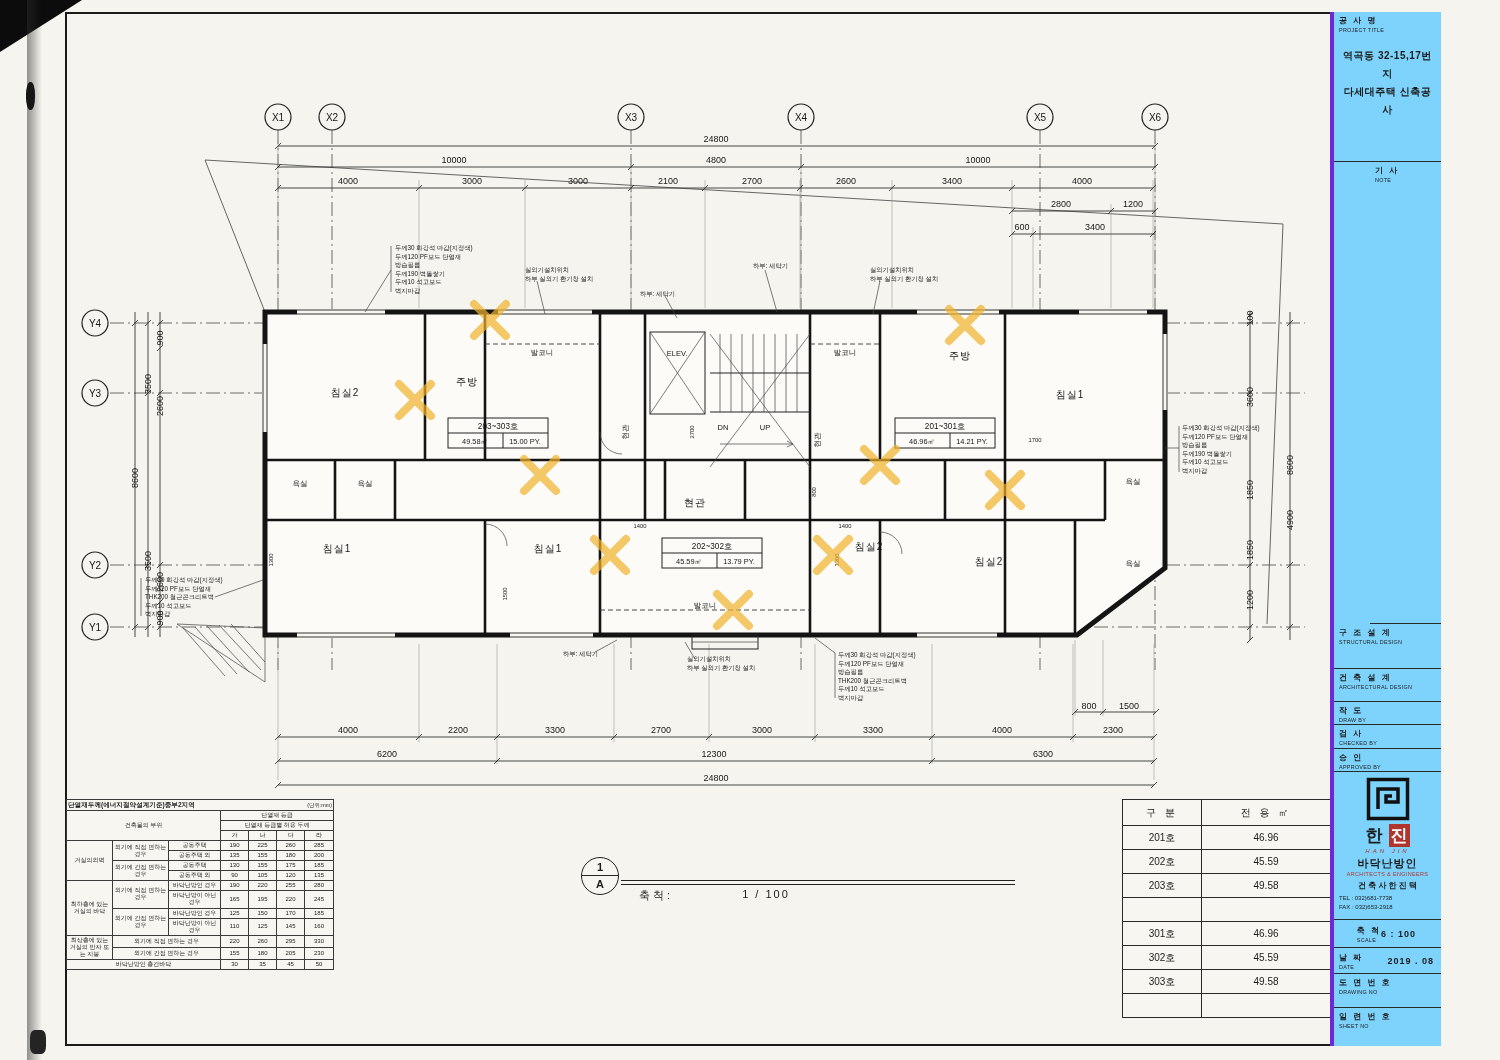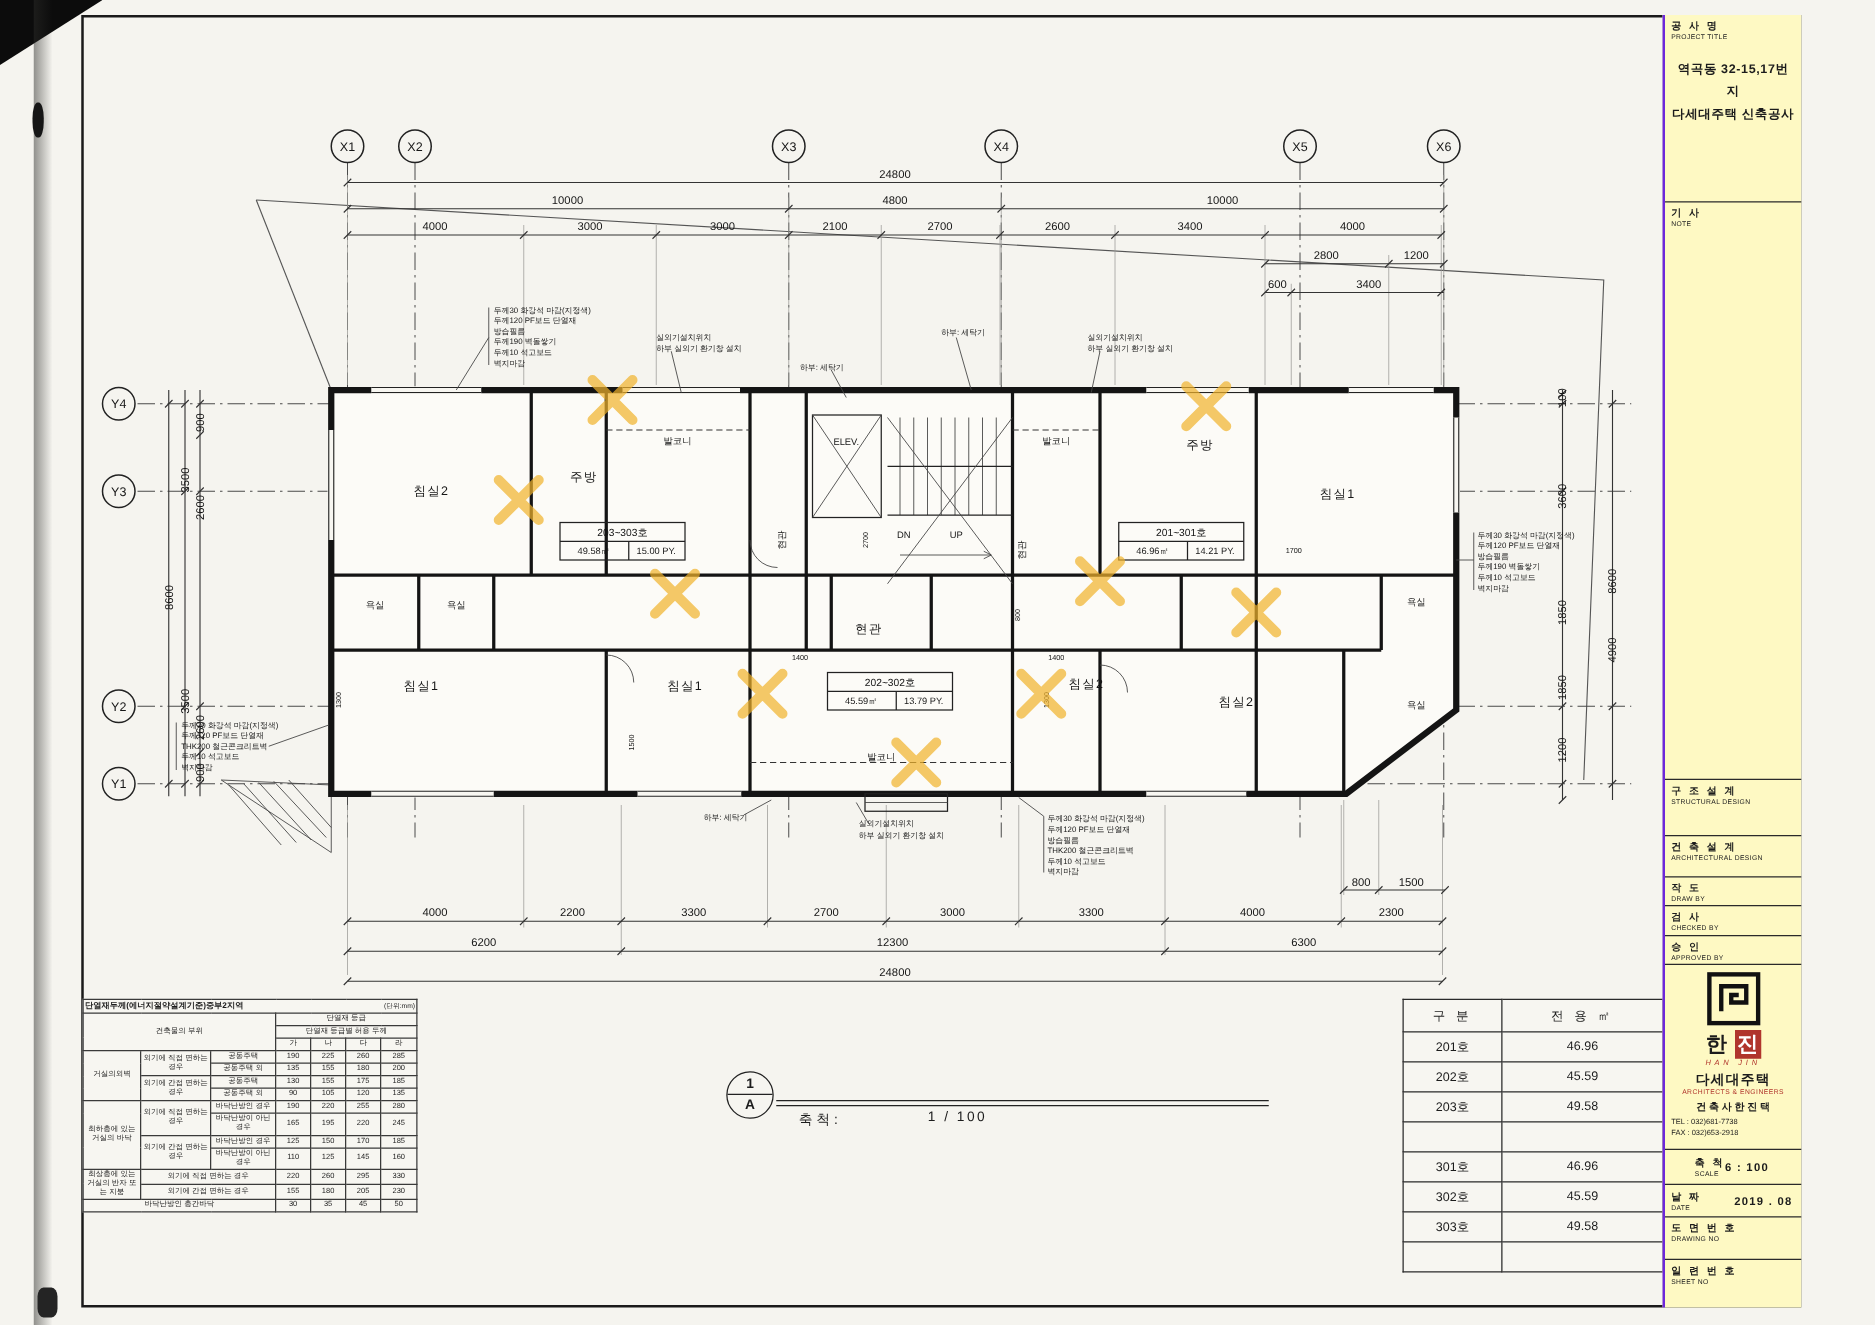--- a/index.html
+++ b/index.html
@@ -55,21 +55,21 @@
 
   
   .ins-tbl{position:absolute;left:66px;top:799px;width:267px;border-collapse:collapse;background:#f7f6f1;table-layout:fixed;border:1.2px solid #222;}
   .ins-tbl td{border:1px solid #3a3a3a;font-size:6px;text-align:center;padding:1px;line-height:1.18;overflow:hidden;}
   .ins-tbl .tt{display:flex;justify-content:space-between;align-items:center;}
   .ins-tbl .tt .t1{font-size:6.6px;font-weight:bold;}
   .ins-tbl .tt .t2{font-size:5.4px;}
   .ins-tbl .lf{text-align:center;}
 
   
-  .tblock{position:absolute;left:1330px;top:12px;width:111px;height:1034px;border-left:2px solid #6d28d9;box-sizing:border-box;display:flex;flex-direction:column;background:#fef9c3;}
+  .tblock{position:absolute;left:1330px;top:12px;width:111px;height:1034px;border-left:4px solid #6d28d9;box-sizing:border-box;display:flex;flex-direction:column;background:#7dd3fc;}
   .tb-sec{border-bottom:1px solid #2a2a2a;padding:3px 5px;box-sizing:border-box;position:relative;}
   .tb-label{font-size:8px;font-weight:bold;letter-spacing:2px;}
   .tb-en{font-size:5.4px;letter-spacing:.3px;margin-top:1px;color:#222;}
   .tb-value-2l{font-size:10px;font-weight:bold;text-align:center;line-height:1.8;margin-top:14px;letter-spacing:.5px;}
   .tb-row{display:flex;justify-content:space-between;align-items:center;}
   .tb-val-r{font-size:9px;font-weight:bold;letter-spacing:1px;padding-right:2px;}
   .tb-dn-value{font-size:11px;font-weight:bold;text-align:center;margin-top:10px;letter-spacing:1px;}
   .firm{display:flex;flex-direction:column;align-items:center;padding-top:5px;}
   .firm-name{display:flex;align-items:baseline;gap:6px;margin-top:3px;}
   .fk1{font-size:17px;font-weight:bold;}
@@ -550,21 +550,21 @@
 
   <div class="tblock">
     <div class="tb-sec" style="height:150px;">
       <div class="tb-label">공 사 명</div>
       <div class="tb-en">PROJECT TITLE</div>
       <div class="tb-value-2l">
         <div>역곡동 32-15,17번지</div>
         <div>다세대주택 신축공사</div>
       </div>
     </div>
-    <div class="tb-sec" style="flex:1;">
+    <div class="tb-sec" style="flex:1;margin-left:36px;">
       <div class="tb-label">기  사</div>
       <div class="tb-en">NOTE</div>
     </div>
     <div class="tb-sec" style="height:45px;">
       <div class="tb-label">구 조 설 계</div>
       <div class="tb-en">STRUCTURAL DESIGN</div>
     </div>
     <div class="tb-sec" style="height:33px;">
       <div class="tb-label">건 축 설 계</div>
       <div class="tb-en">ARCHITECTURAL DESIGN</div>
@@ -584,21 +584,21 @@
     <div class="tb-sec firm" style="height:148px;">
       <svg width="44" height="44" viewBox="0 0 44 44">
         <rect x="2.5" y="2.5" width="39" height="39" fill="none" stroke="#111" stroke-width="3.5"></rect>
         <path d="M12,32 V12 H32 V25 H20 V19 H26" fill="none" stroke="#111" stroke-width="3.5"></path>
       </svg>
       <div class="firm-name">
         <span class="fk1">한</span>
         <span class="fk2">진</span>
       </div>
       <div class="firm-en">HAN JIN</div>
-      <div class="firm-type">다세대주택</div>
+      <div class="firm-type">바닥난방인</div>
       <div class="firm-type-en">ARCHITECTS &amp; ENGINEERS</div>
       <div class="firm-arch">건 축 사  한 진 택</div>
       <div class="firm-tel">
         <div>TEL :  032)681-7738</div>
         <div>FAX :  032)653-2918</div>
       </div>
     </div>
     <div class="tb-sec tb-row" style="height:28px;justify-content:center;">
       <div>
         <div class="tb-label">축  척</div>

